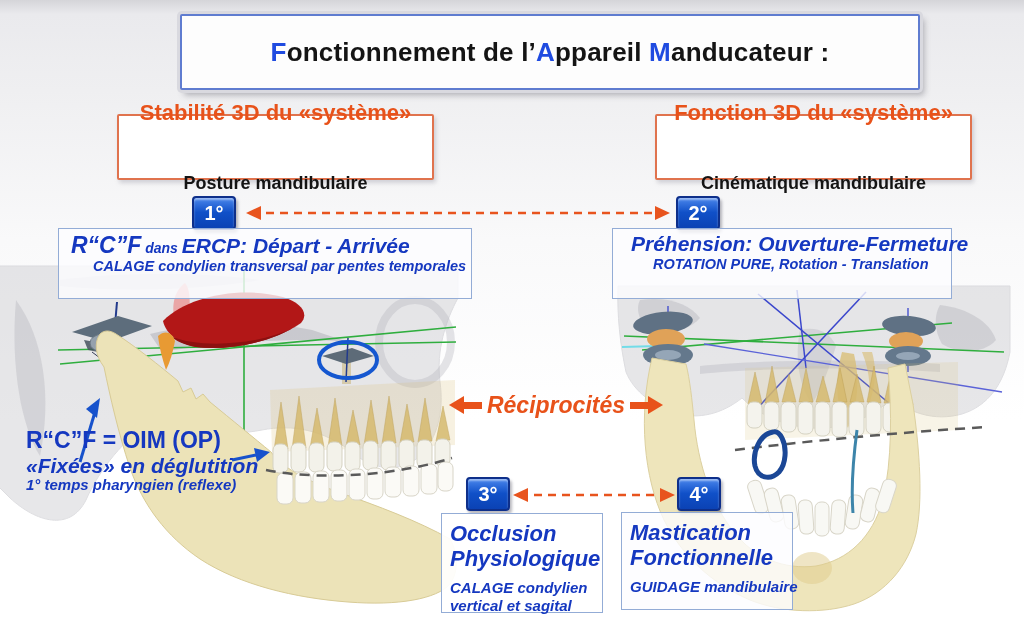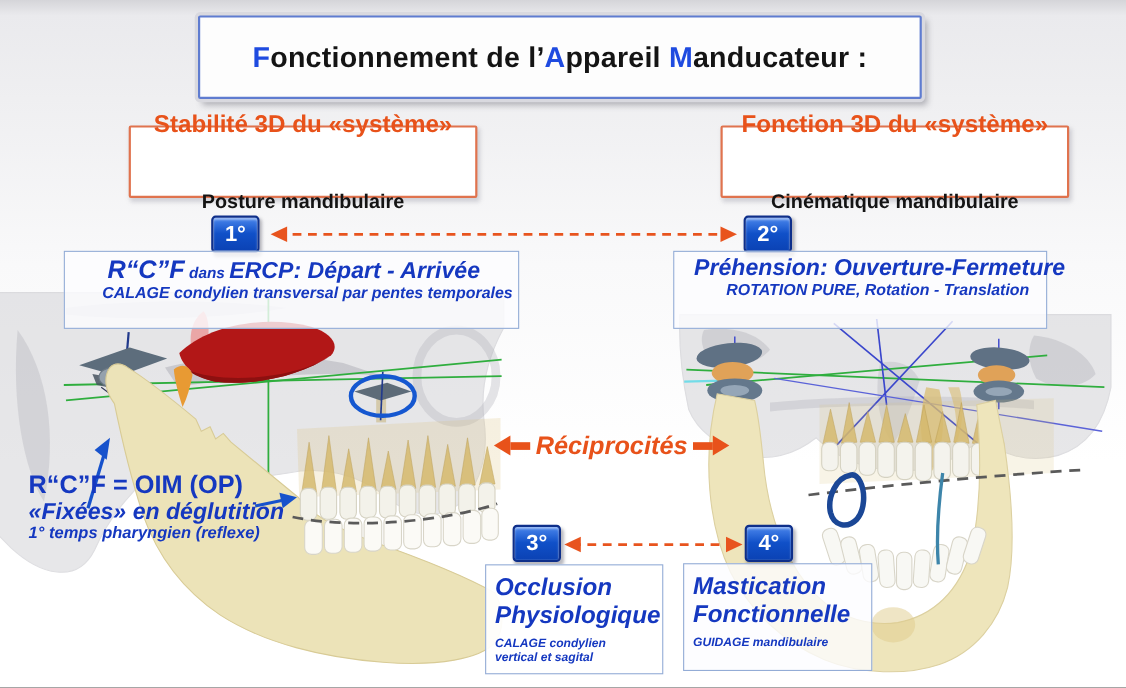--- a/index.html
+++ b/index.html
@@ -5,62 +5,62 @@
   html,body{margin:0;padding:0;background:#888;}
   .stage{position:relative;width:1024px;height:625px;margin:0 auto;overflow:hidden;
     font-family:"Liberation Sans",sans-serif;
     background:linear-gradient(180deg,#d5d5d9 0px,#eaeaed 14px,#efeff1 90px,#f9f9fa 240px,#ffffff 420px);}
   .stage *{box-sizing:border-box;}
   svg.scene{position:absolute;left:0;top:0;width:1024px;height:625px;}
   .abs{position:absolute;}
   .c-blue{color:#1f4be0;}
   .c-ink{color:#141414;}
 
-  .title-box{left:180px;top:14px;width:658px;height:76px;background:#fdfdfd;
+  .title-box{left:180px;top:14px;width:740px;height:76px;background:#fdfdfd;
     border:2px solid #5f7cd0;border-radius:2px;
     box-shadow:0 0 0 3px #d9d9df,4px 5px 6px rgba(90,90,105,.45);
     display:flex;flex-direction:column;align-items:center;justify-content:center;line-height:1.25;gap:47px;}
   .title-l1{font-size:26px;font-weight:bold;letter-spacing:.2px;}
   .title-l2{font-size:21px;font-weight:bold;}
   .title-l2 .small{font-size:18px;}
 
   .hdr{width:317px;height:66px;background:#ffffff;border:2px solid #e0734e;border-radius:2px;
     box-shadow:2px 3px 4px rgba(140,140,155,.35);
     display:flex;flex-direction:column;align-items:center;justify-content:center;line-height:1.15;gap:48px;}
   .hdr .t{font-size:22px;font-weight:bold;color:#e8521a;}
   .hdr .s{font-size:18px;font-weight:bold;color:#141414;}
 
   .badge{width:44px;height:34px;border:2px solid #0e2f8a;border-radius:4px;
     background:linear-gradient(180deg,#4a86ec,#1050c8 48%,#0b42b4);
     color:#fff;font-weight:bold;font-size:20px;display:flex;align-items:center;justify-content:center;
     box-shadow:2px 3px 3px rgba(80,80,95,.4), inset 0 2px 2px rgba(255,255,255,.45);}
 
   .infobox{background:rgba(252,253,255,.8);border:1.5px solid #93acd6;color:#1538c0;
-    font-style:italic;font-weight:bold;padding:3px 8px 4px 12px;line-height:1.15;text-align:center;}
+    font-style:italic;font-weight:bold;padding:3px 8px 4px 12px;line-height:1.15;}
   .infobox .l1{font-size:21px;white-space:nowrap;}
   .infobox .l1 .big{font-size:23px;}
   .infobox .l1 .dans{font-size:14px;font-weight:bold;}
   .infobox .sub{font-size:14.5px;padding-left:22px;white-space:nowrap;}
   .infobox .sub .tiny{font-size:13px;}
 
   .recip{left:448px;top:390px;width:216px;height:30px;display:flex;align-items:center;justify-content:center;gap:5px;}
   .recip .lbl{font-size:23px;font-weight:bold;font-style:italic;color:#e8521a;white-space:nowrap;}
   .arrowL,.arrowR{display:flex;align-items:center;}
   .ahead-l{width:0;height:0;border-top:9px solid transparent;border-bottom:9px solid transparent;border-right:15px solid #e8521a;}
   .ahead-r{width:0;height:0;border-top:9px solid transparent;border-bottom:9px solid transparent;border-left:15px solid #e8521a;}
   .ashaft{width:18px;height:7px;background:#e8521a;}
 
   .oim{left:26px;top:428px;width:270px;color:#1538c0;line-height:1.12;}
   .oim .l1{font-size:23px;font-weight:bold;white-space:nowrap;}
   .oim .l2{font-size:21px;font-weight:bold;font-style:italic;white-space:nowrap;}
   .oim .l3{font-size:15px;font-weight:bold;font-style:italic;white-space:nowrap;}
 
   .bigbox{border:1.5px solid #93acd6;color:#1538c0;font-weight:bold;font-style:italic;padding:8px 8px;}
   .bigbox .tt{font-size:22px;line-height:1.12;white-space:nowrap;}
-  .bigbox .ss{font-size:11px;line-height:1.15;margin-top:8px;white-space:nowrap;}
+  .bigbox .ss{font-size:15px;line-height:1.15;margin-top:8px;white-space:nowrap;}
   .box3{left:441px;top:513px;width:162px;height:100px;background:rgba(255,255,255,.93);}
   .box4{left:621px;top:512px;width:172px;height:98px;background:rgba(252,253,255,.8);}
 </style>
 </head>
 <body>
 
 <div class="stage">
 
   <svg class="scene" viewBox="0 0 1024 625">
 

